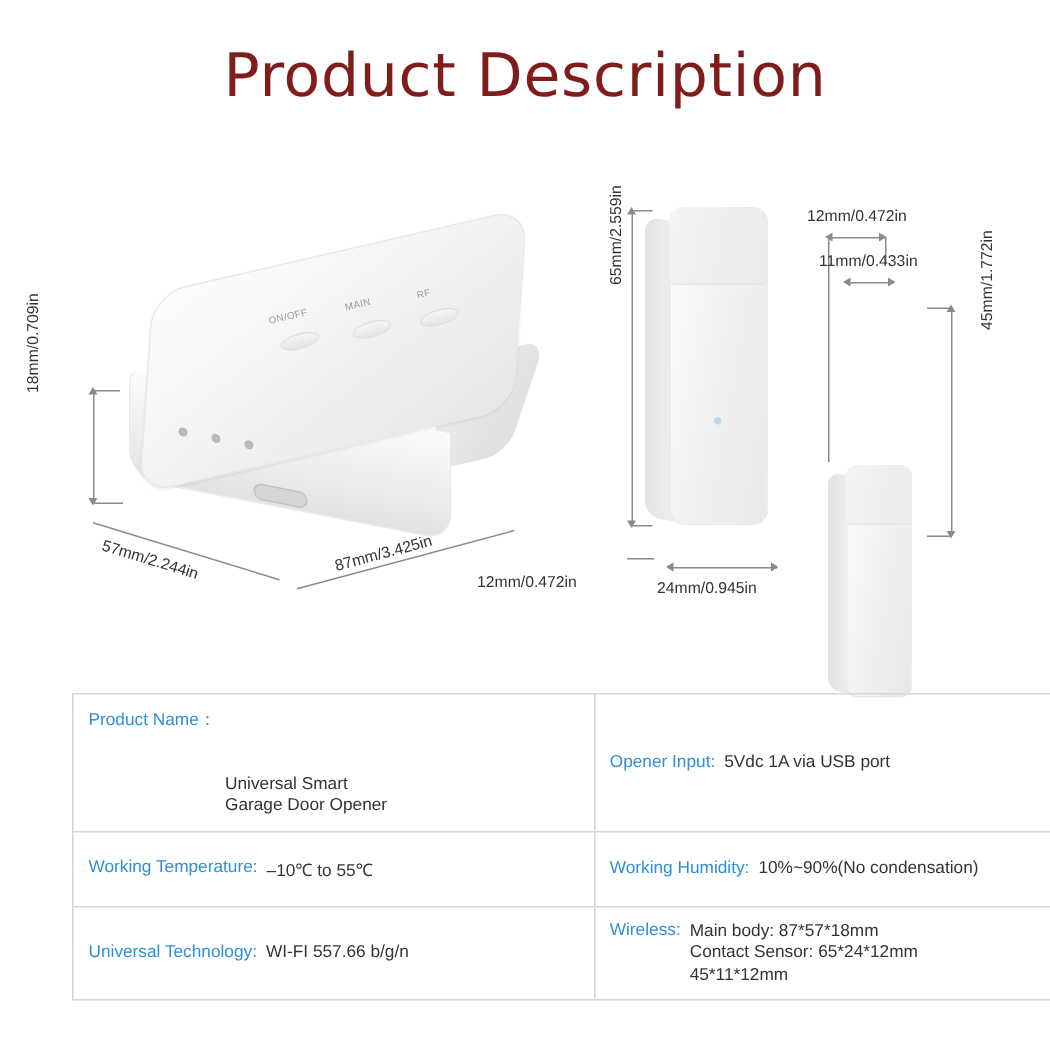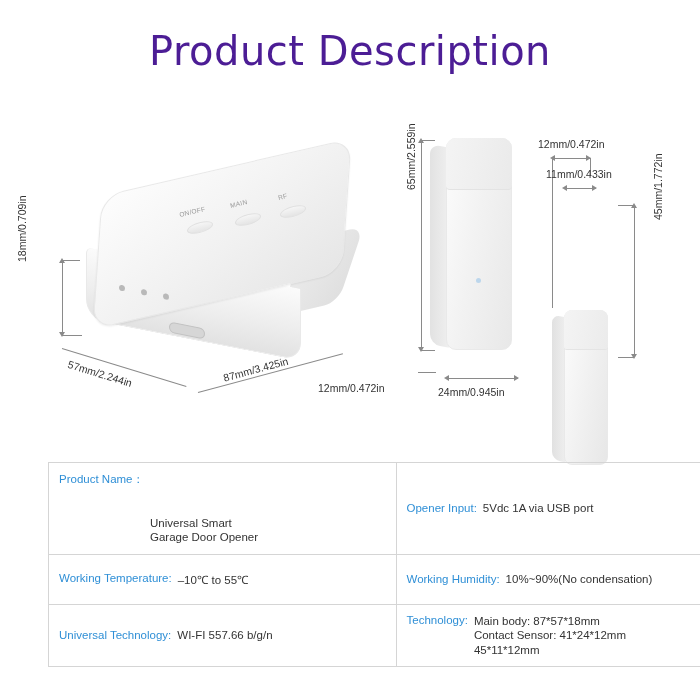--- a/index.html
+++ b/index.html
@@ -15,21 +15,21 @@
 
   
   .title {
     position: absolute;
     left: 0; right: 0;
     top: 28px;
     text-align: center;
     font-size: 40px;
     font-weight: 400;
     letter-spacing: 0.5px;
-    color: #4c1d95;
+    color: #7f1d1d;
     font-family: "DejaVu Sans", sans-serif;
   }
 
   
   .illustration {
     position: absolute;
     left: 0; top: 110px;
     width: 700px; height: 330px;
   }
 
@@ -372,21 +372,21 @@
     </tr>
     <tr>
       <td class="label-cell">
         <div class="cell-flex">
           <span class="lbl">Universal Technology:</span>
           <span class="val">WI-FI 557.66 b/g/n</span>
         </div>
       </td>
       <td class="label-cell">
         <div class="cell-flex">
-          <span class="lbl">Technology:</span>
+          <span class="lbl">Wireless:</span>
           <span class="val multiline" style="white-space:pre-line;">Main body: 87*57*18mm
-Contact Sensor: 41*24*12mm
+Contact Sensor: 65*24*12mm
 45*11*12mm</span>
         </div>
       </td>
     </tr>
   </tbody>
 </table>
 
 </body></html>

